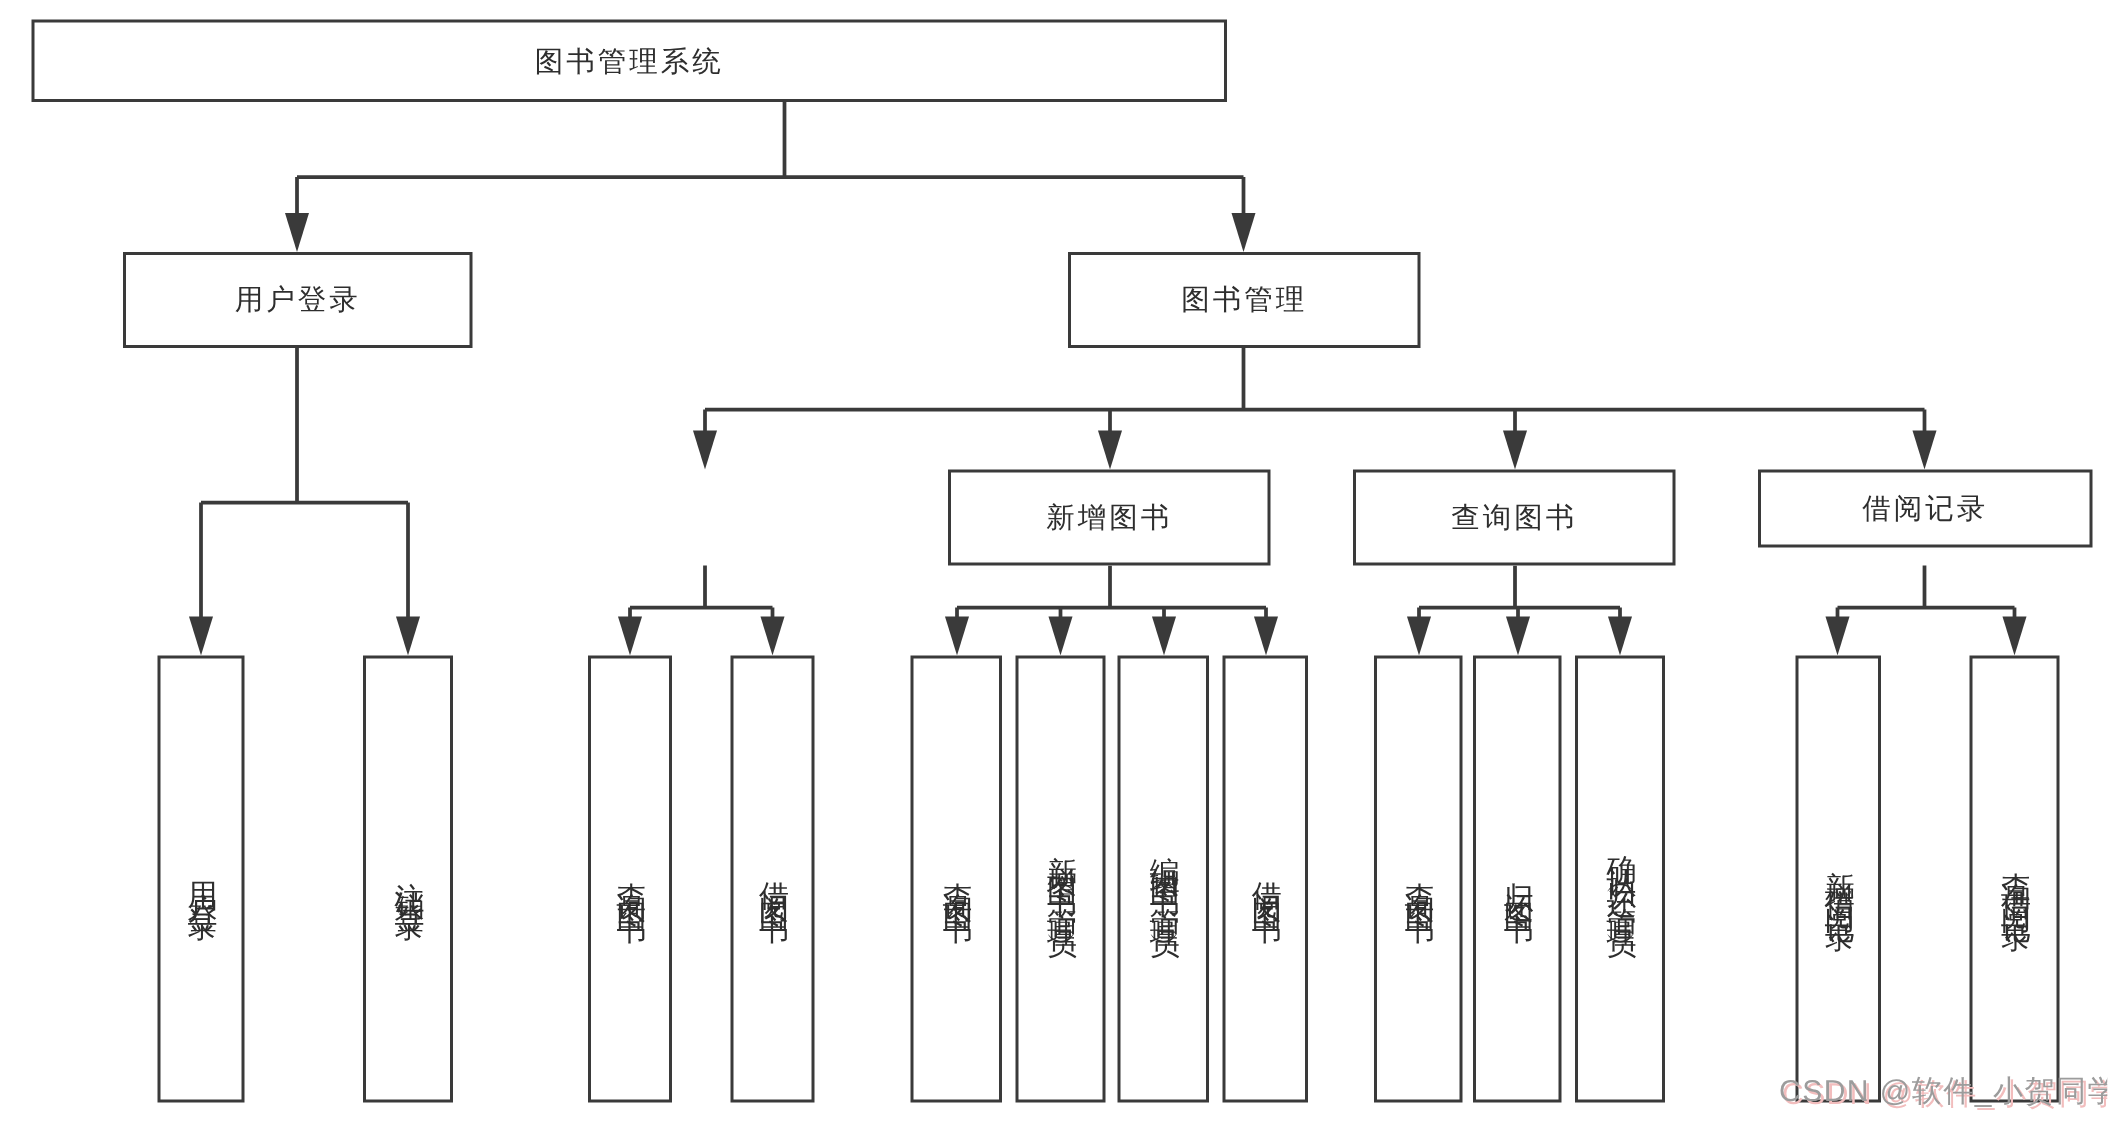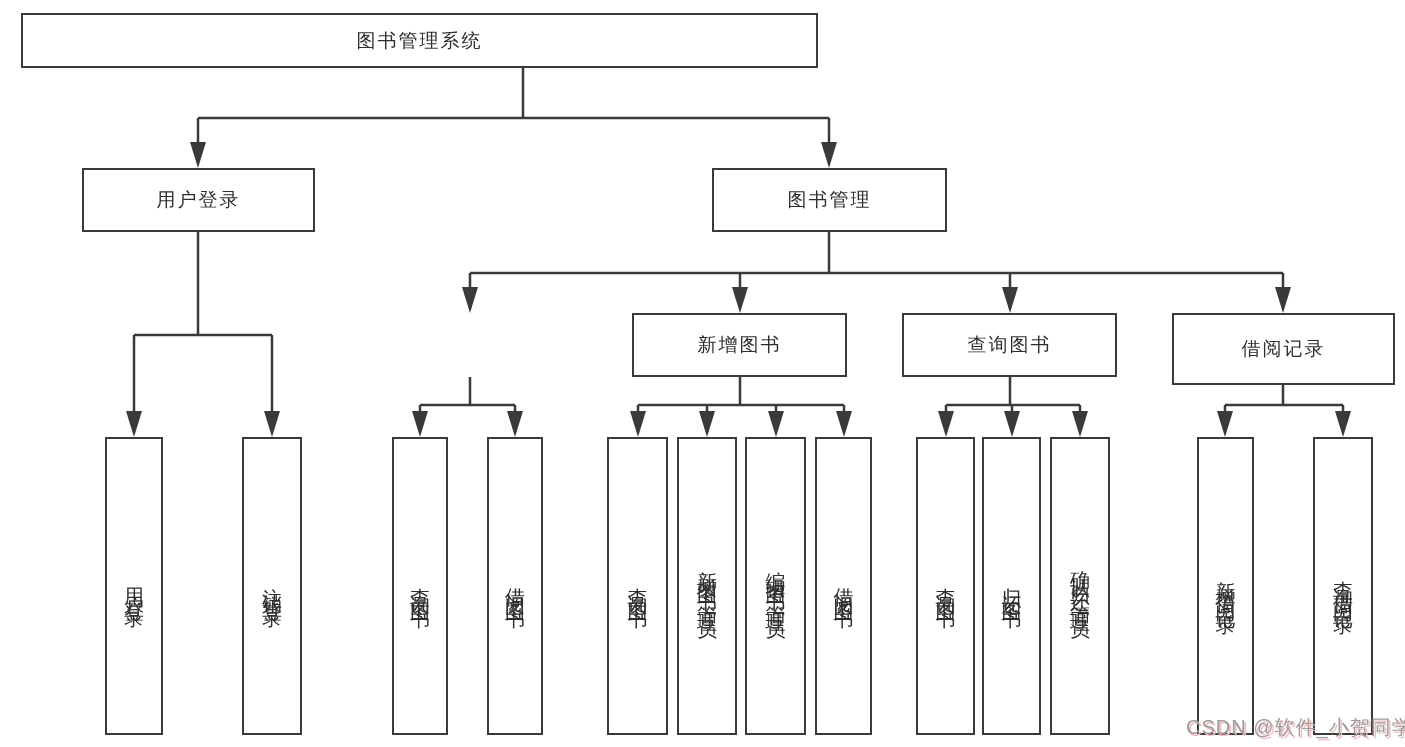--- a/index.html
+++ b/index.html
@@ -95,21 +95,21 @@
   <div class="node hnode" style="left:712px;top:168px;width:235px;height:64px;">
     <span>图书管理</span>
   </div>
 
   <div class="node hnode" style="left:632px;top:313px;width:215px;height:64px;">
     <span>新增图书</span>
   </div>
   <div class="node hnode" style="left:902px;top:313px;width:215px;height:64px;">
     <span>查询图书</span>
   </div>
-  <div class="node hnode" style="left:1172px;top:313px;width:223px;height:72px;">
+  <div class="node hnode" style="left:1172px;top:313px;width:223px;height:52px;">
     <span>借阅记录</span>
   </div>
 
   <div class="node vnode" style="left:105px;top:437px;width:58px;height:298px;">
     <span>用户登录</span>
   </div>
   <div class="node vnode" style="left:242px;top:437px;width:60px;height:298px;">
     <span>注销登录</span>
   </div>
 

